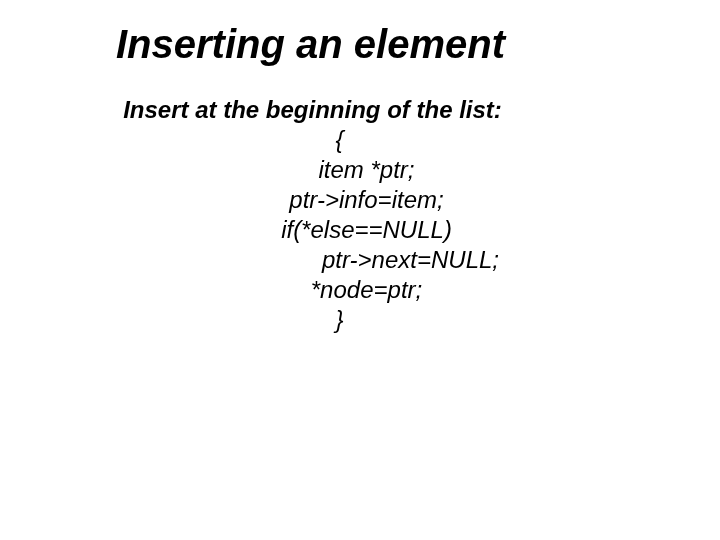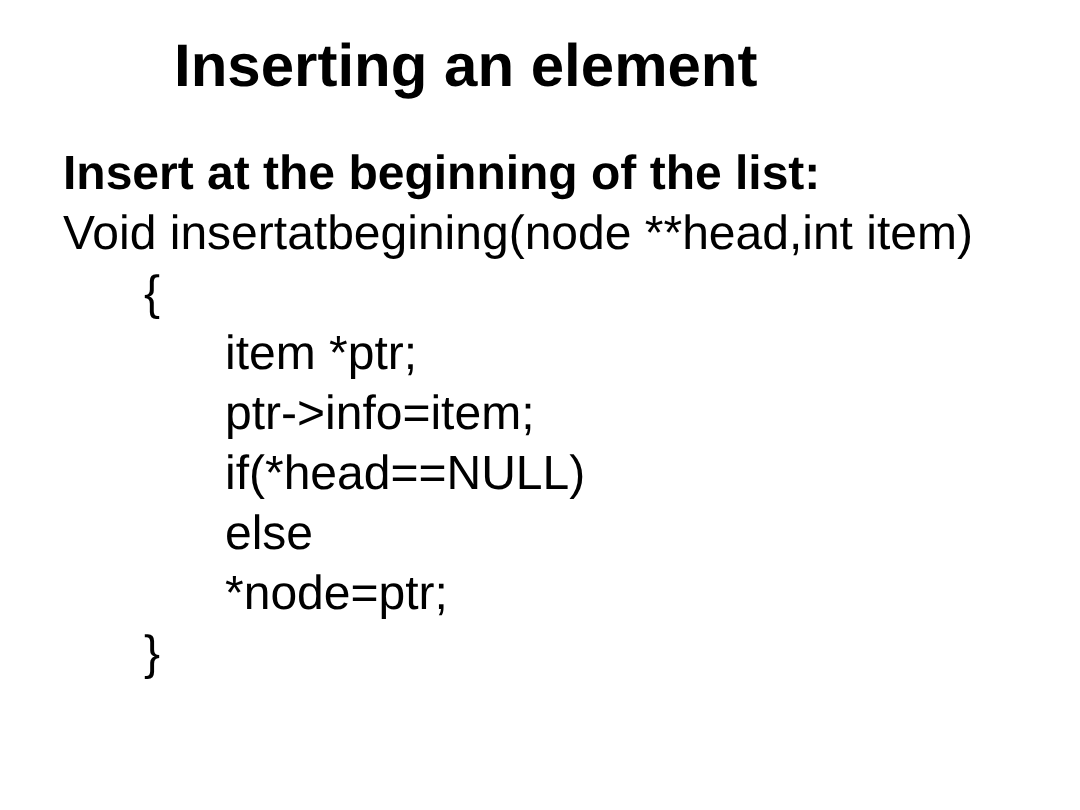--- a/index.html
+++ b/index.html
@@ -9,53 +9,54 @@
     height: 540px;
     background: #ffffff;
     font-family: Arial, Helvetica, sans-serif;
     color: #000000;
   }
   .slide {
     position: relative;
     width: 621px;
     height: 540px;
     box-sizing: border-box;
+    font-style: italic;
   }
   .title {
     font-size: 40px;
     font-weight: bold;
     text-align: center;
     padding-top: 22px;
     letter-spacing: 0px;
   }
   .body {
     padding: 28px 38px 0 42px;
-    font-size: 32px;
+    font-size: 24px;
     line-height: 1.25;
+    text-align: center;
   }
   .subhead {
     font-weight: bold;
   }
   .line {
     white-space: pre;
   }
   .indent1 { padding-left: 54px; }
   .indent2 { padding-left: 108px; }
   .indent3 { padding-left: 196px; }
 </style>
 </head>
 <body>
 
 <div class="slide">
   <div class="title">Inserting an element</div>
 
   <div class="body">
     <div class="line subhead">Insert at the beginning of the list:</div>
-    <div class="line">Void insertatbegining(node **head,int item)</div>
     <div class="line indent1">{</div>
     <div class="line indent2">item *ptr;</div>
     <div class="line indent2">ptr-&gt;info=item;</div>
-    <div class="line indent2">if(*head==NULL)</div>
-    <div class="line indent2">else</div>
+    <div class="line indent2">if(*else==NULL)</div>
+    <div class="line indent3">ptr-&gt;next=NULL;</div>
     <div class="line indent2">*node=ptr;</div>
     <div class="line indent1">}</div>
   </div>
 </div>
 
 </body></html>

